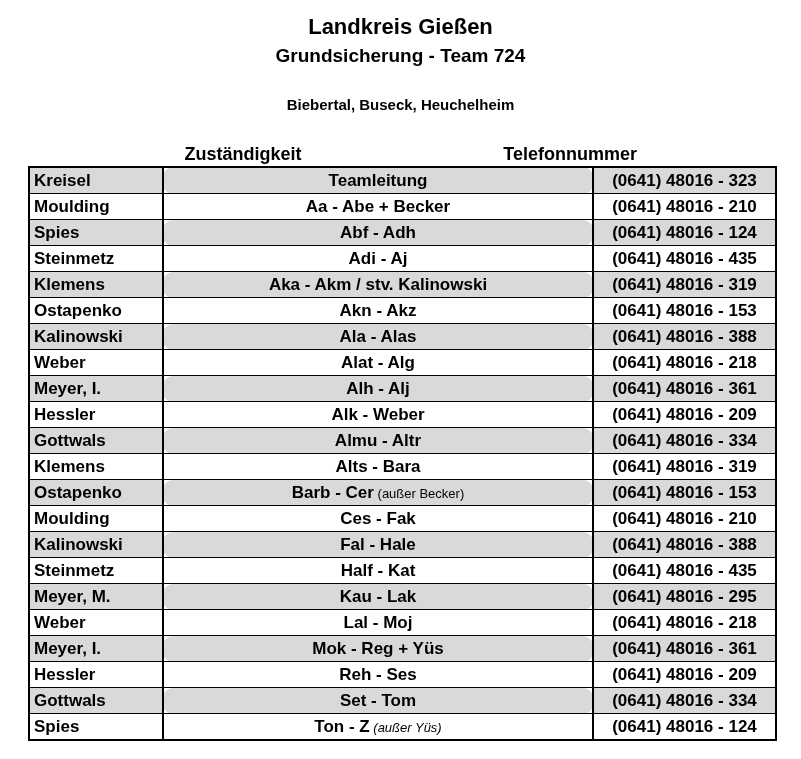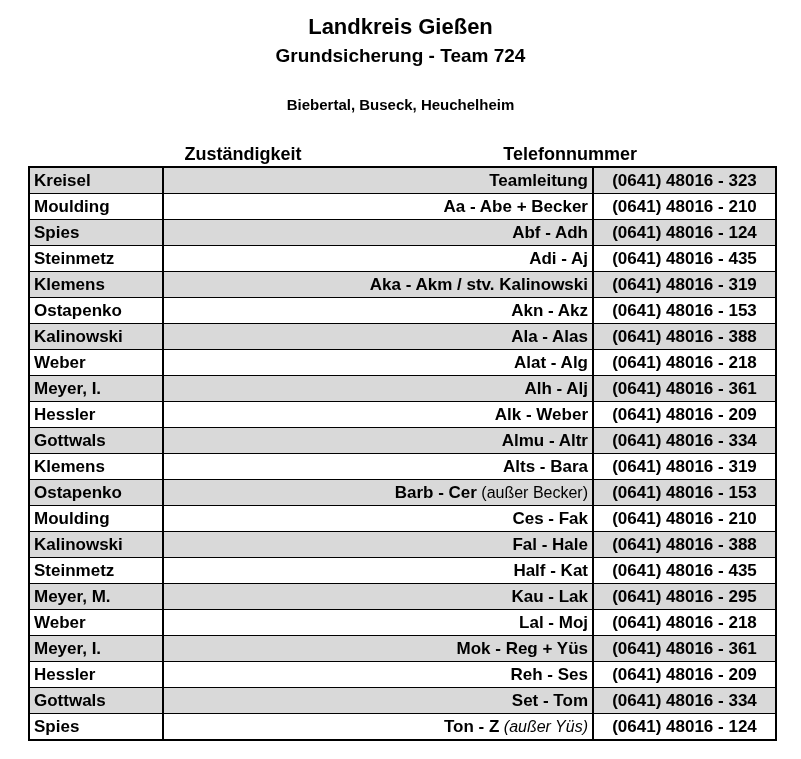--- a/index.html
+++ b/index.html
@@ -73,27 +73,27 @@
     overflow: hidden;
     white-space: nowrap;
   }
   table.contact td + td {
     border-left: 2px solid #000000;
   }
   col.col-name  { width: 134px; }
   col.col-range { width: 430px; }
   col.col-phone { width: 183px; }
   td.c-name  { text-align: left; padding-left: 5px; }
-  td.c-range { text-align: right; }
+  td.c-range { text-align: center; border-radius: 10px; }
   td.c-phone { text-align: center; }
   tbody tr:nth-child(odd) td { background: #d9d9d9; }
   tbody tr:nth-child(even) td { background: #ffffff; }
   .note {
     font-weight: normal;
-    font-size: 16px;
+    font-size: 13px;
   }
   .note.italic {
     font-style: italic;
   }
 </style>
 </head>
 <body>
 
 <div class="doc">
 

